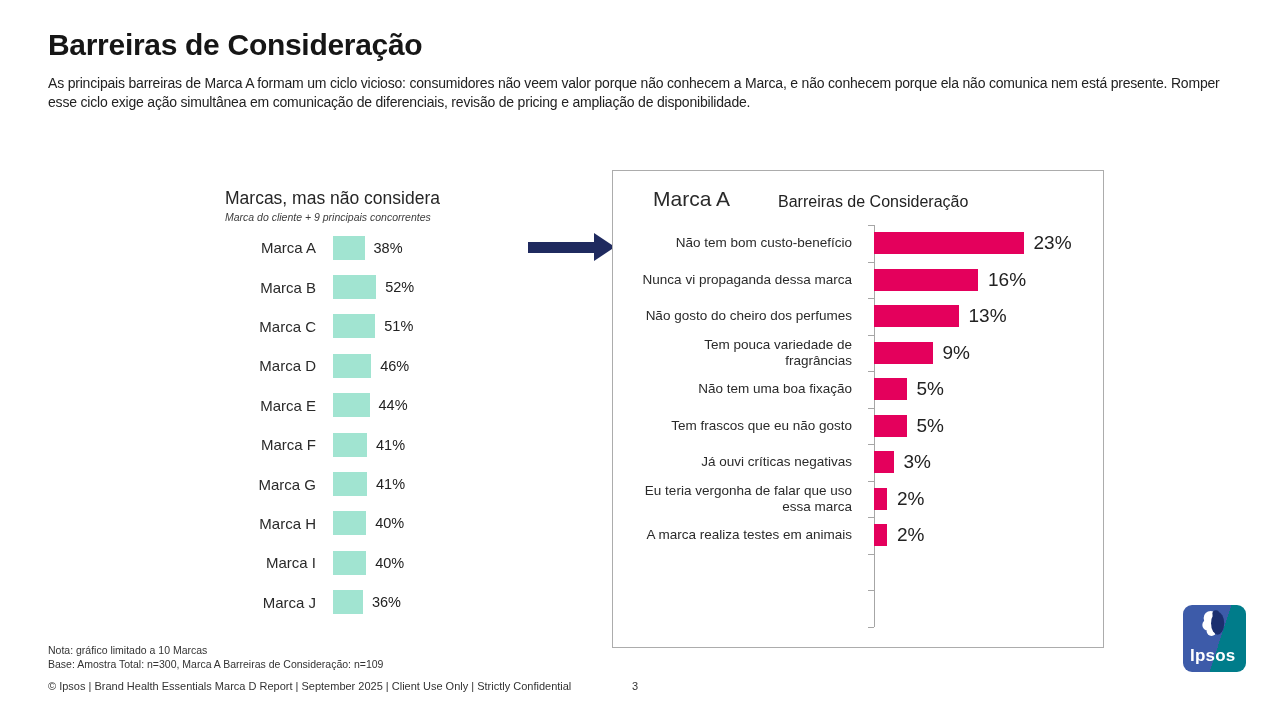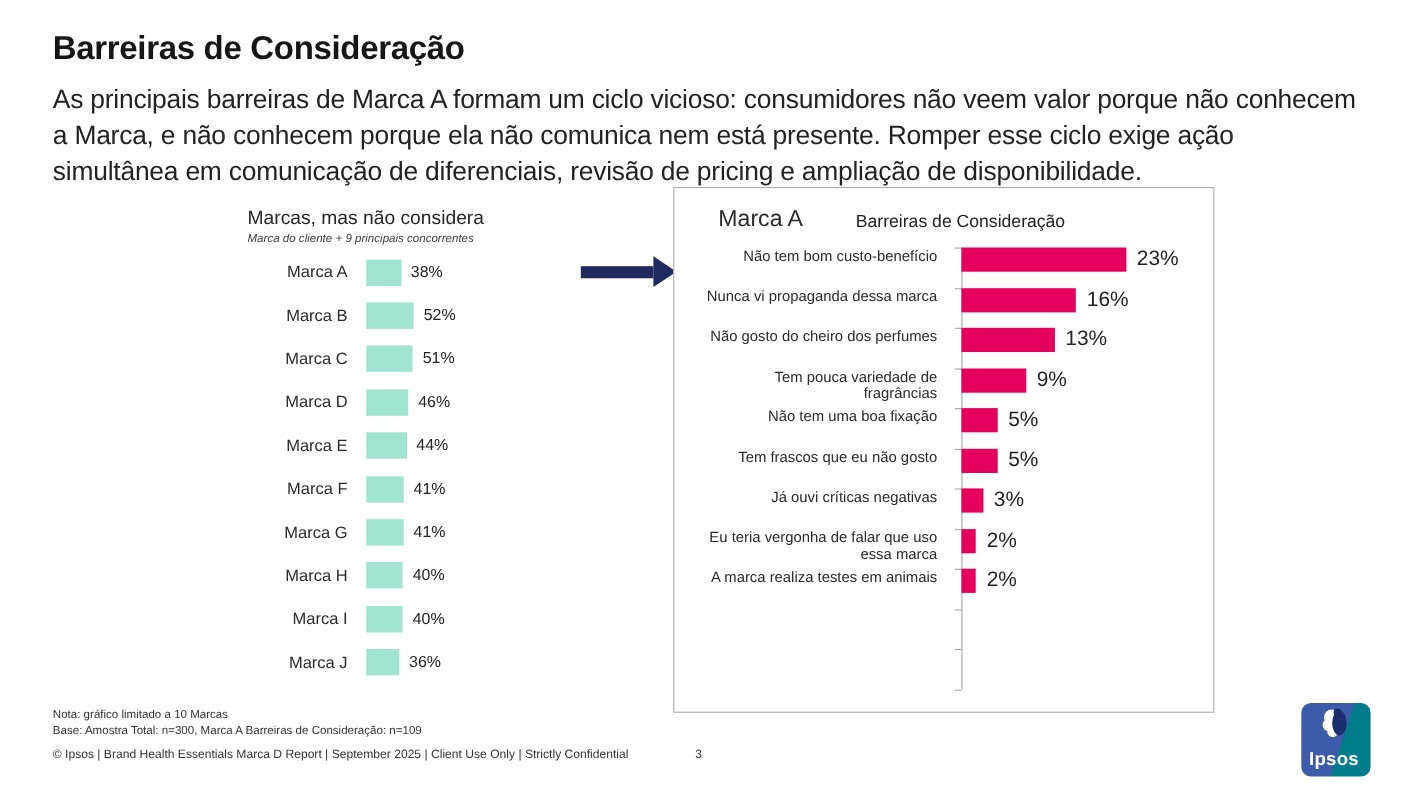--- a/index.html
+++ b/index.html
@@ -9,21 +9,21 @@
     --logo-teal:#007C8A;
     --axis-gray:#A6A6A6;
   }
   *{box-sizing:border-box;}
   body{margin:0;background:#e8e8e8;}
   .slide{position:relative;width:1280px;height:720px;background:#ffffff;overflow:hidden;
          font-family:"Liberation Sans",sans-serif;color:#1f1f1f;}
 
   .page-title{position:absolute;left:48px;top:28px;margin:0;font-size:30px;font-weight:700;
               color:#161616;letter-spacing:-0.3px;}
-  .intro{position:absolute;left:48px;top:74px;width:1188px;margin:0;font-size:24px;
+  .intro{position:absolute;left:48px;top:74px;width:1188px;margin:0;font-size:14px;
          line-height:1.38;color:#222;letter-spacing:-0.2px;}
 
   
   .lc-title{position:absolute;left:225px;top:188px;font-size:17.5px;color:#262626;}
   .lc-sub{position:absolute;left:225px;top:211px;font-size:10.5px;font-style:italic;color:#3c3c3c;}
   .lc-rows{position:absolute;left:190px;top:228px;}
   .lc-row{display:flex;align-items:center;height:39.4px;}
   .lc-label{width:143px;text-align:right;padding-right:17px;font-size:15px;color:#2a2a2a;flex:none;}
   .lc-bar{height:24px;flex:none;}
   .lc-value{margin-left:9px;font-size:14.5px;color:#222;}
@@ -33,36 +33,36 @@
   .arrow-head{position:absolute;left:594px;top:233px;width:0;height:0;
               border-left:21px solid var(--navy);
               border-top:14.5px solid transparent;border-bottom:14.5px solid transparent;}
 
   
   .panel{position:absolute;left:612px;top:170px;width:492px;height:478px;background:#fff;
          border:1px solid var(--panel-border);}
   .panel-brand{position:absolute;left:40px;top:16px;font-size:21px;color:#2a2a2a;}
   .panel-title{position:absolute;left:165px;top:22px;font-size:16px;color:#222;}
   .rc-rows{position:absolute;left:0;top:54px;width:100%;}
-  .rc-row{display:flex;height:36.5px;position:relative;z-index:1;}
+  .rc-row{display:flex;align-items:center;height:36.5px;position:relative;z-index:1;}
   .rc-label{width:251px;padding-right:12px;text-align:right;font-size:13.5px;line-height:1.15;
             color:#2a2a2a;white-space:pre-line;flex:none;}
   .rc-bar{height:22px;flex:none;margin-left:10px;}
   .rc-value{margin-left:10px;font-size:19px;color:#222;}
   .rc-axis{position:absolute;left:261px;top:0;width:1px;background:var(--axis-gray);}
   .rc-tick{position:absolute;left:255px;width:6px;height:1px;background:var(--axis-gray);}
 
   
   .note1{position:absolute;left:48px;top:644px;font-size:10.5px;color:#333;}
   .note2{position:absolute;left:48px;top:658px;font-size:10.5px;color:#333;}
   .copyright{position:absolute;left:48px;top:680px;font-size:11px;color:#333;}
   .pagenum{position:absolute;left:632px;top:680px;font-size:11px;color:#333;}
 
   
-  .logo{position:absolute;left:1183px;top:639px;width:63px;height:67px;border-radius:9px;
+  .logo{position:absolute;left:1183px;top:605px;width:63px;height:67px;border-radius:9px;
         background:linear-gradient(108deg,var(--logo-blue) 57%,var(--logo-teal) 57%);}
   .logo-text{position:absolute;left:7px;bottom:6px;color:#fff;font-size:17px;font-weight:700;
              letter-spacing:0.2px;}
   .logo-face{position:absolute;left:50%;top:3px;transform:translateX(-50%);}
 </style>
 </head>
 <body>
 
 <div class="slide">
 

